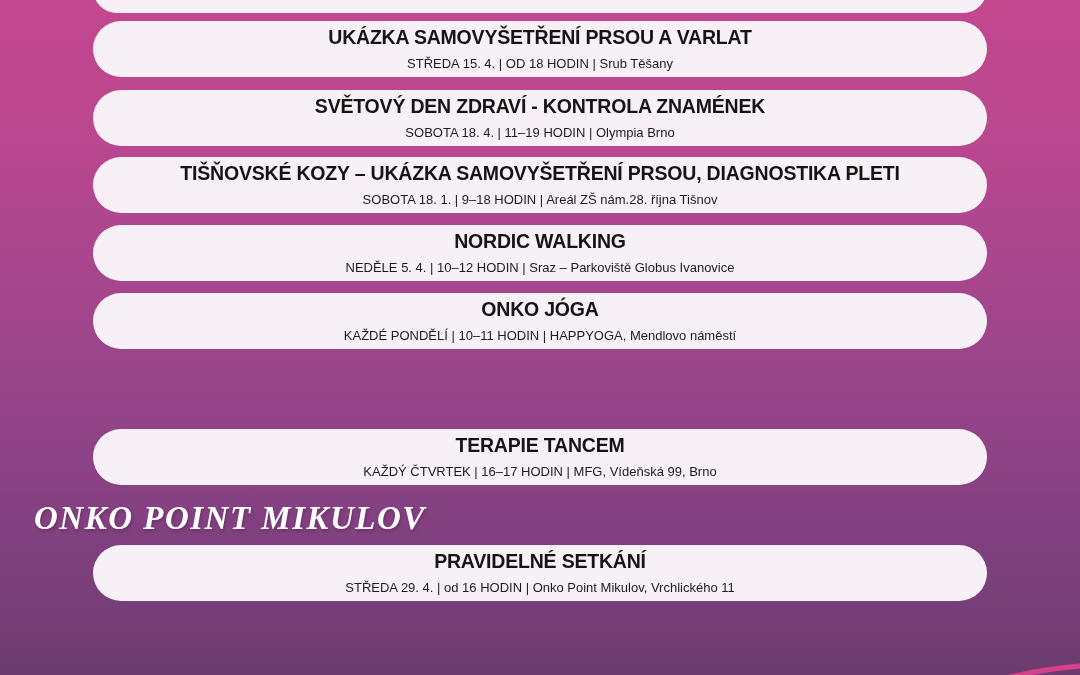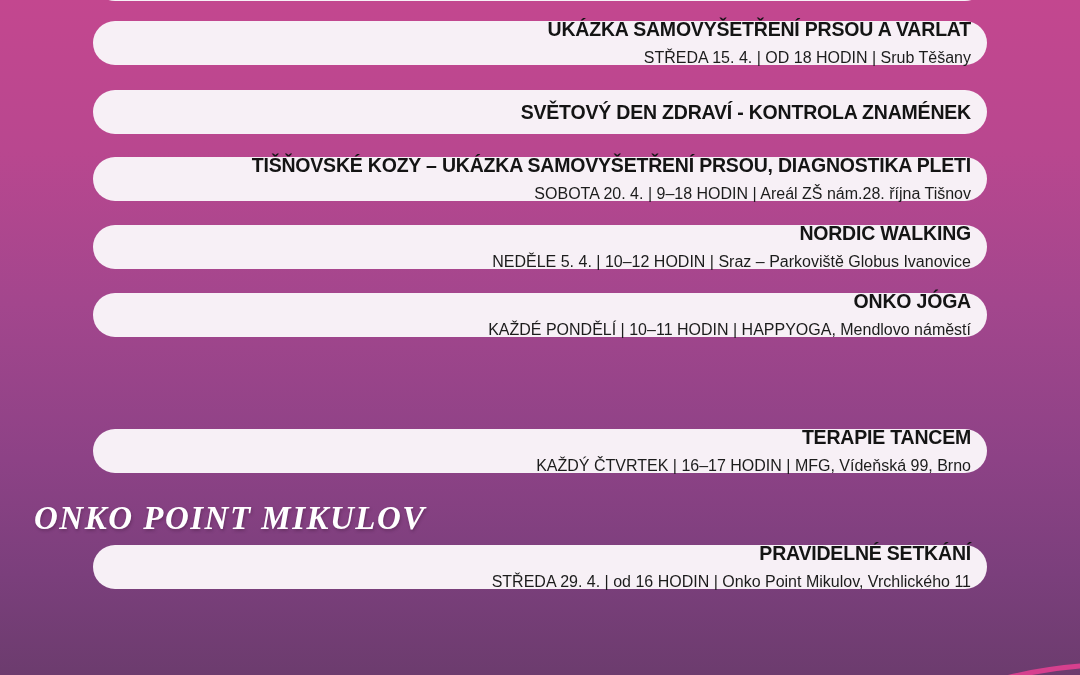--- a/index.html
+++ b/index.html
@@ -17,45 +17,45 @@
       #a3468d 45%,
       #8d4286 68%,
       #7b3f7c 85%,
       #6c3c6e 100%);
     font-family: "Liberation Sans", sans-serif;
   }
   .card {
     position: absolute;
     left: 93px;
     width: 894px;
-    height: 44px;
+    height: 56px;
     background: #f7f0f6;
     border-radius: 28px;
     display: flex;
     flex-direction: column;
-    align-items: flex-end;
+    align-items: center;
     justify-content: center;
     text-align: center;
     padding: 0 16px;
     box-sizing: border-box;
   }
   .card.partial {
     top: -43px;
     border-radius: 24px;
   }
   .card-title {
     font-size: 19.5px;
     font-weight: 700;
     color: #141414;
     letter-spacing: -0.2px;
     white-space: nowrap;
     line-height: 1.25;
   }
   .card-details {
-    font-size: 16px;
+    font-size: 13px;
     font-weight: 400;
     color: #1c1c1c;
     white-space: nowrap;
     line-height: 1.3;
     margin-top: 7px;
   }
   .section-header {
     position: absolute;
     left: 0;
     top: 500px;
@@ -88,25 +88,26 @@
 
   <div class="card partial"></div>
 
   <div class="card" style="top:21px">
     <div class="card-title">UKÁZKA SAMOVYŠETŘENÍ PRSOU A VARLAT</div>
     <div class="card-details">STŘEDA 15. 4. | OD 18 HODIN | Srub Těšany</div>
   </div>
 
   <div class="card" style="top:90px">
     <div class="card-title">SVĚTOVÝ DEN ZDRAVÍ - KONTROLA ZNAMÉNEK</div>
+    <div class="card-details">SOBOTA 18. 4. | 11–19 HODIN | Olympia Brno</div>
   </div>
 
   <div class="card" style="top:157px">
     <div class="card-title">TIŠŇOVSKÉ KOZY – UKÁZKA SAMOVYŠETŘENÍ PRSOU, DIAGNOSTIKA PLETI</div>
-    <div class="card-details">SOBOTA 20. 4. | 9–18 HODIN | Areál ZŠ nám.28. října Tišnov</div>
+    <div class="card-details">SOBOTA 18. 1. | 9–18 HODIN | Areál ZŠ nám.28. října Tišnov</div>
   </div>
 
   <div class="card" style="top:225px">
     <div class="card-title">NORDIC WALKING</div>
     <div class="card-details">NEDĚLE 5. 4. | 10–12 HODIN | Sraz – Parkoviště Globus Ivanovice</div>
   </div>
 
   <div class="card" style="top:293px">
     <div class="card-title">ONKO JÓGA</div>
     <div class="card-details">KAŽDÉ PONDĚLÍ | 10–11 HODIN | HAPPYOGA, Mendlovo náměstí</div>

